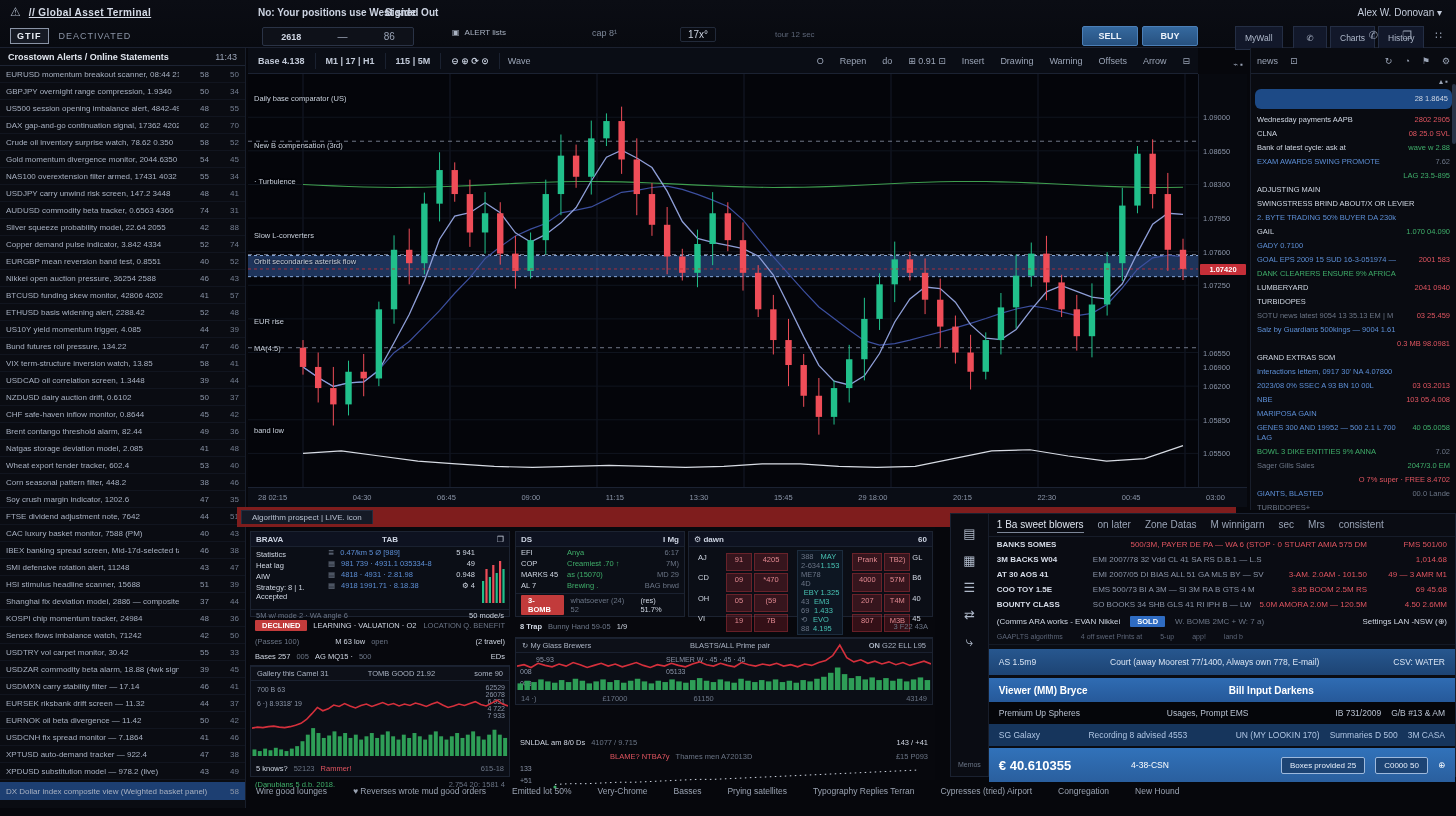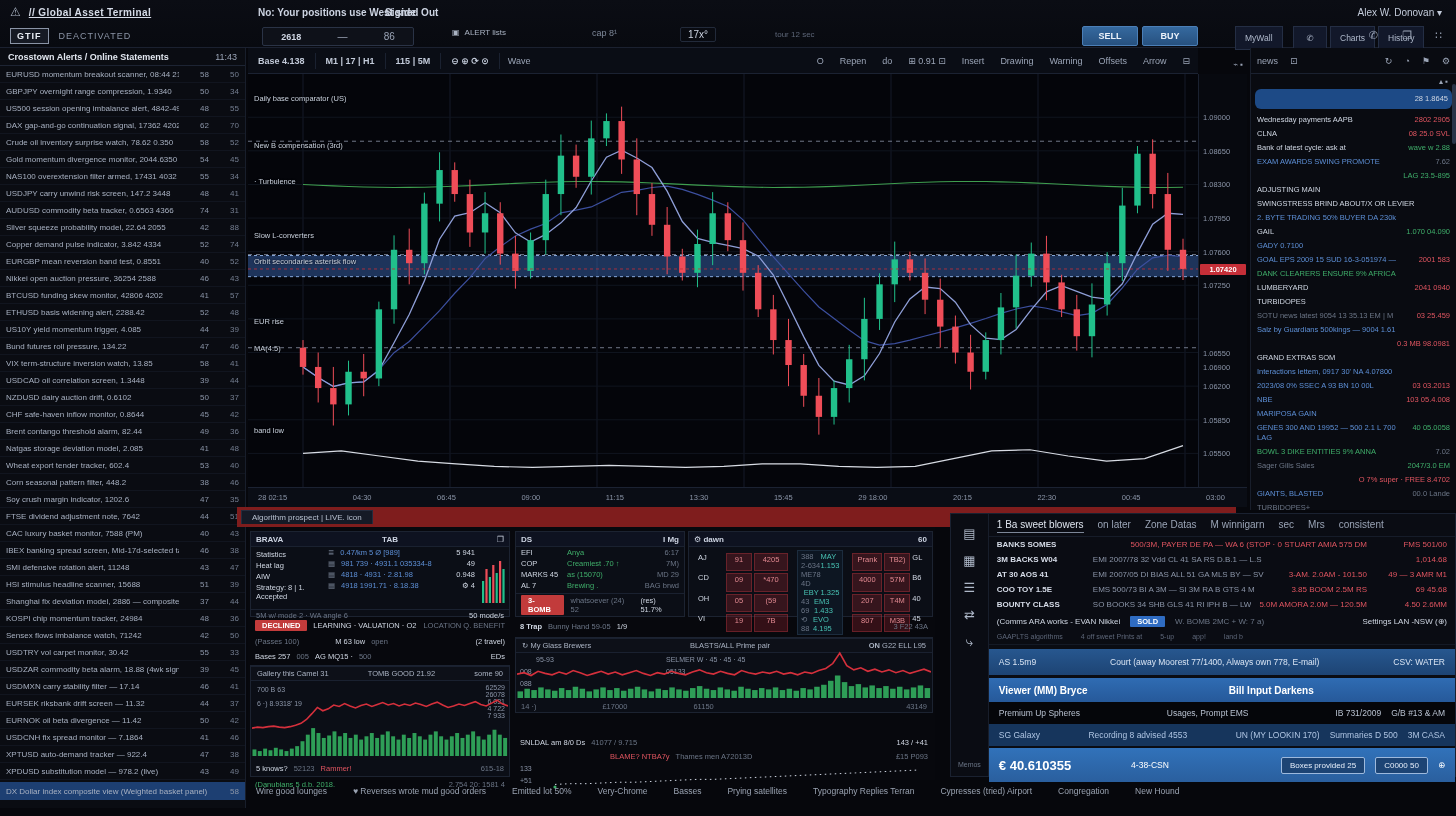--- a/index.html
+++ b/index.html
@@ -927,21 +927,21 @@
     </div>
 
     <div style="position:absolute;left:267px;top:94px;width:418px">
       <div class="smallrow">
         <span class="white-t" style="font-weight:bold">8 Trap</span>
         <span class="dim-t">Bunny Hand 59-05</span>
         <span class="white-t">1/9</span>
         <span class="dim-t" style="margin-left:auto">3 F22 43A</span>
       </div>
     </div>
-    <div class="panel" style="left:267px;top:110px;width:418px;height:76px">
+    <div class="panel" style="left:267px;top:110px;width:418px;height:68px">
       <div class="chead">
         <span><span>↻</span> <span>My Glass Brewers</span></span>
         <span>BLASTS/ALL Prime pair</span>
         <span><b>ON</b> <span>G22 ELL L95</span></span>
       </div>
       <span class="mini-lbls" style="left:20px;top:18px">95-93</span>
       <span class="mini-lbls" style="left:150px;top:18px">SELMER W · 45 · 45 · 45</span>
       <span class="mini-lbls" style="left:150px;top:30px">05133</span>
       <span class="mini-lbls" style="left:4px;top:30px">008</span>
       <span class="mini-lbls" style="left:4px;top:42px">088</span>

